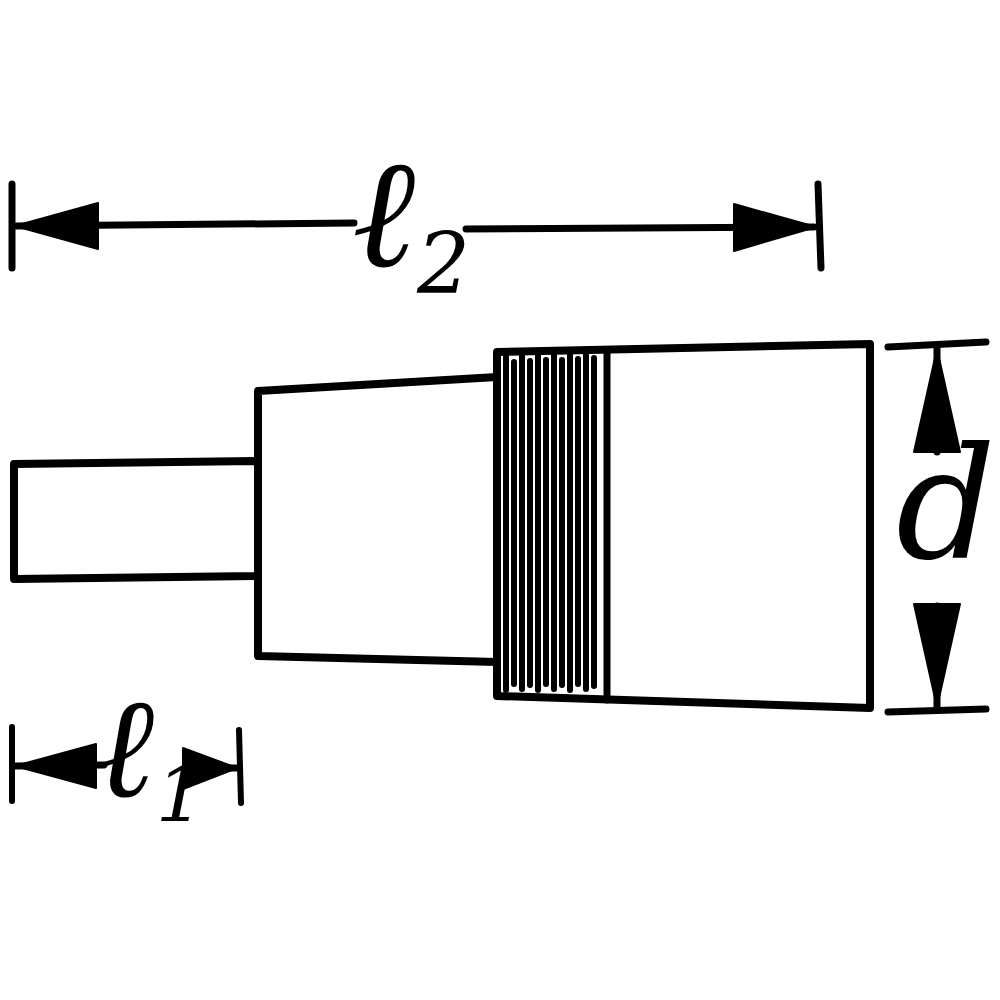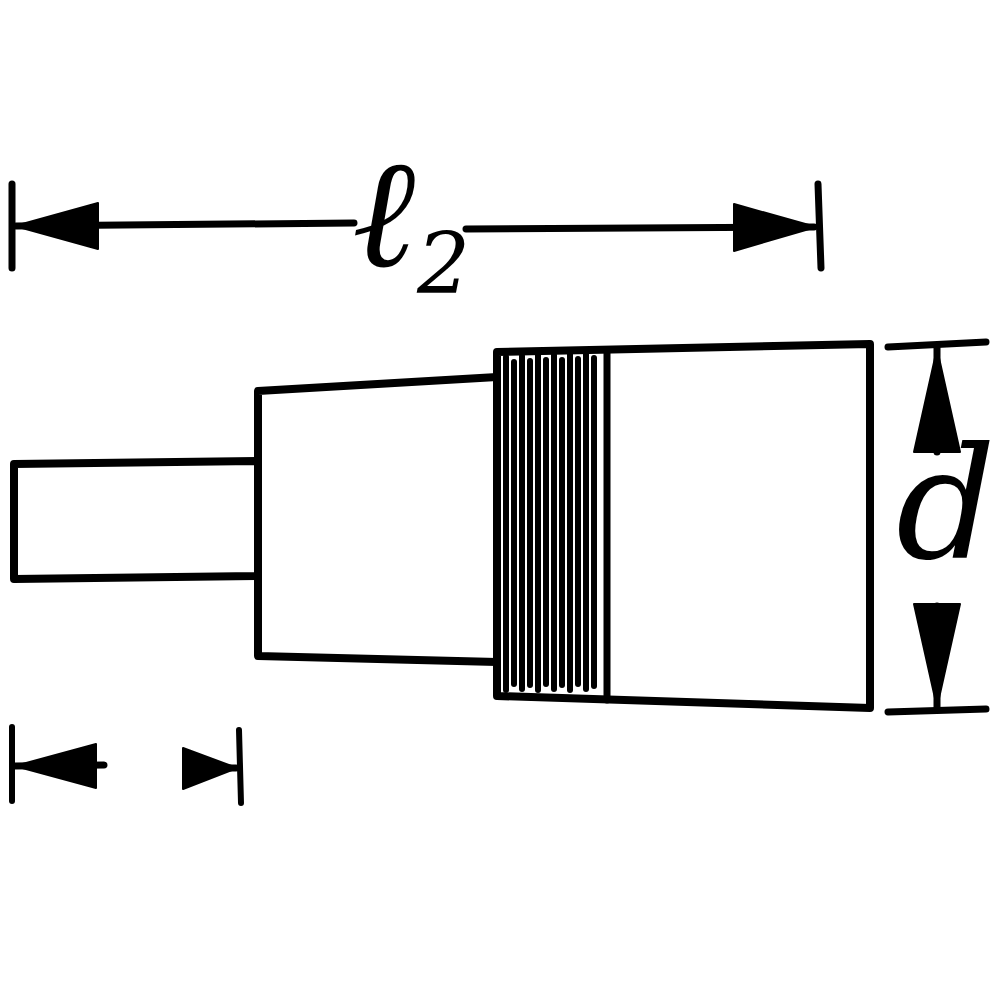--- a/index.html
+++ b/index.html
@@ -119,16 +119,17 @@
       <path class="stroke" stroke-width="7" d="M15,766 L104,765"></path>
       <path class="stroke" stroke-width="7" d="M186,768 L236,768"></path>
       <polygon class="filled" points="15,766 96,744 96,788"></polygon>
       <polygon class="filled" points="237,768 183,748 183,789"></polygon>
     </g>
 
   </svg>
 
   <div class="dim-label" id="label-l2"><span class="sym">ℓ</span><span class="sub">2</span></div>
 
+  <div class="dim-label" id="label-l1"><span class="sym">ℓ</span><span class="sub">1</span></div>
 
   <div class="dim-label" id="label-d"><span class="sym">d</span><span class="sub"></span></div>
 
 </div>
 
 </body></html>

